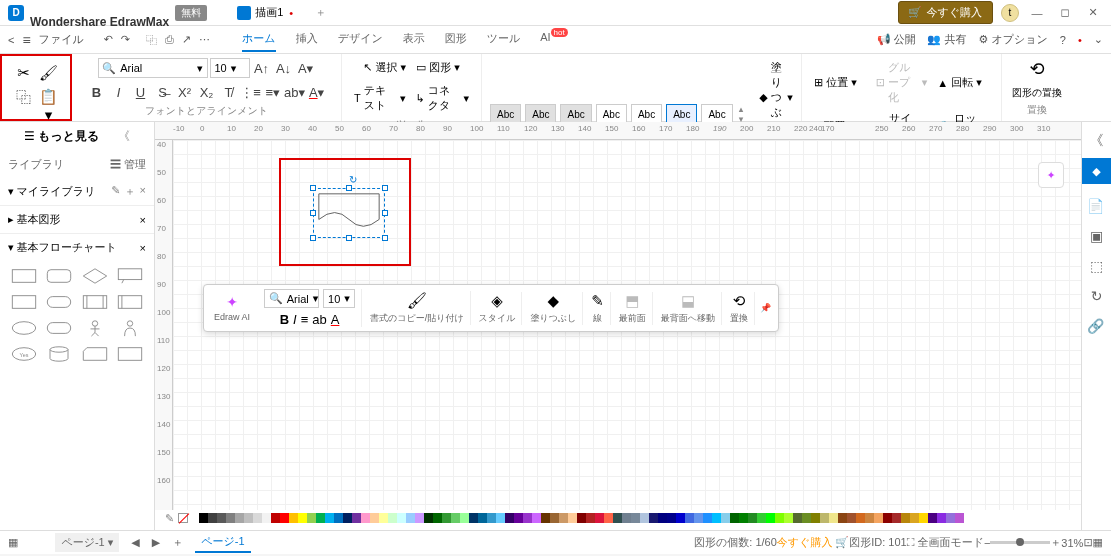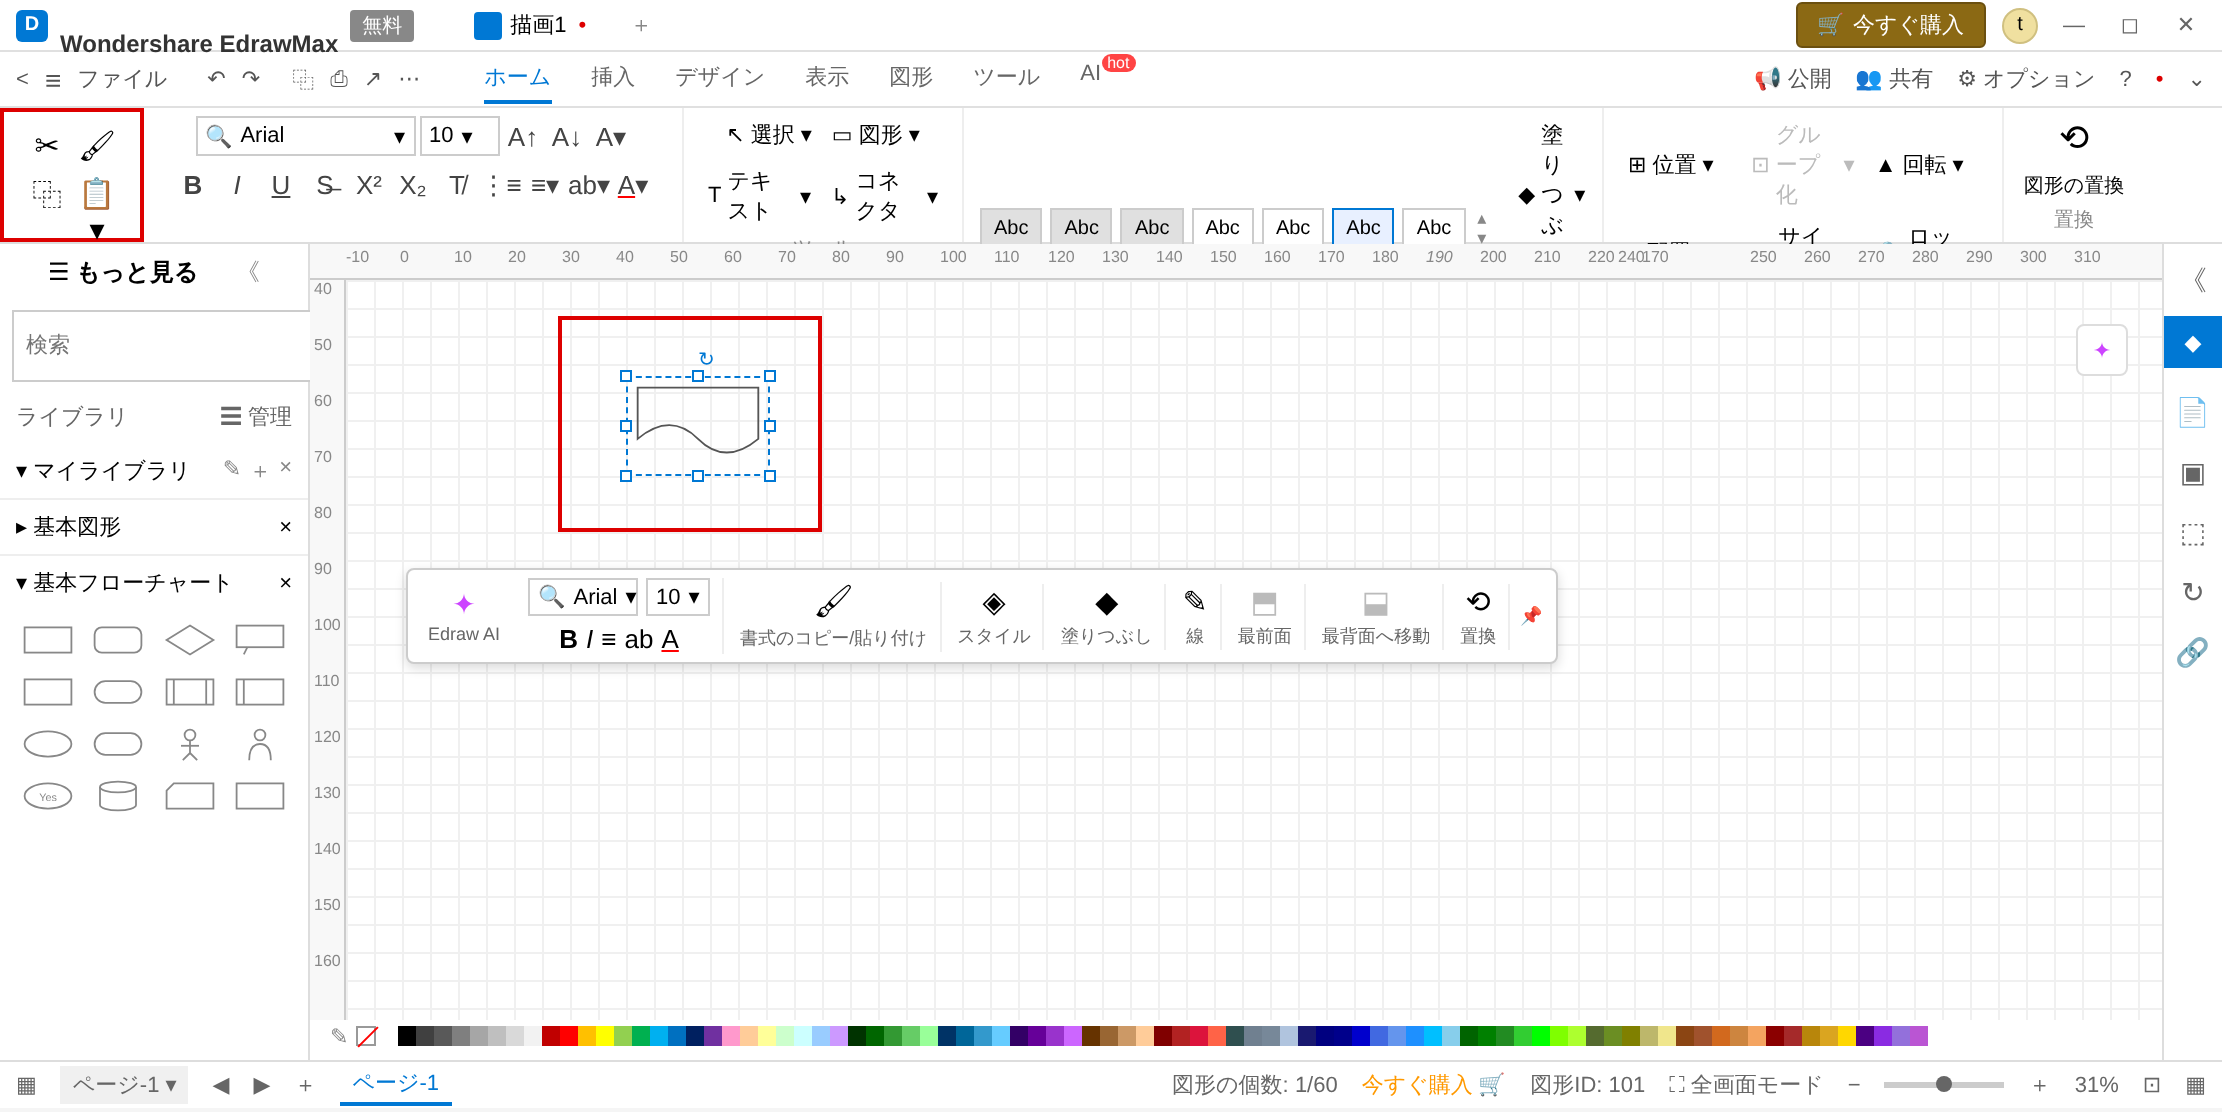--- a/index.html
+++ b/index.html
@@ -87,22 +87,22 @@
 .rail-icon { font-size: 14px; color: #666; cursor: pointer; }
 .ai-float { position: absolute; left: 865px; top: 22px; width: 26px; height: 26px; background: #fff; border: 1px solid #ddd; border-radius: 4px; display: flex; align-items: center; justify-content: center; }
 
 .color-bar { height: 16px; display: flex; padding: 2px 10px; gap: 0; align-items: center; }
 .color-sw { width: 9px; height: 10px; }
 .color-null { width: 10px; height: 10px; border: 1px solid #999; position: relative; margin-right: 2px; }
 .color-null::after { content: ""; position: absolute; width: 14px; height: 1px; background: red; transform: rotate(-45deg); top: 4px; left: -2px; }
 
 .bottom-bar { height: 24px; background: #fff; border-top: 1px solid #ddd; display: flex; align-items: center; padding: 0 8px; font-size: 11px; color: #666; gap: 12px; }
 .page-tab { color: #0078d4; border-bottom: 2px solid #0078d4; padding: 2px 6px; }
-.page-tab2 { padding: 2px 6px; background: #f0f0f0; }
-.bottom-right { margin-left: auto; display: flex; align-items: center; gap: 12px; }
+.page-tab2 { padding: 2px 6px; background: #f0f0f0; margin-left: 25px; }
+.bottom-right { margin-left: auto; display: flex; align-items: center; }
 .buy-link { color: #f90; }
 .zoom-slider { width: 60px; height: 3px; background: #ccc; position: relative; }
 .zoom-handle { width: 8px; height: 8px; background: #666; border-radius: 50%; position: absolute; left: 50%; top: -3px; transform: translateX(-50%); }
 svg { display: block; }
 </style>
 </head>
 <body>
 
 <div class="top-bar">
   <div class="logo-sq">D</div>
@@ -190,20 +190,21 @@
         <span class="icon-btn">S̶</span>
         <span class="icon-btn">X²</span>
         <span class="icon-btn">X₂</span>
         <span class="icon-btn">T̸</span>
         <span class="icon-btn">⋮≡</span>
         <span class="icon-btn">≡▾</span>
         <span class="icon-btn">ab▾</span>
         <span class="icon-btn"><u style="text-decoration-color:red">A</u>▾</span>
       </div>
     </div>
+    <div class="ribbon-label">フォントとアラインメント</div>
   </div>
 
   <div class="ribbon-group" style="width:140px">
     <div class="ribbon-content font-col">
       <div class="icon-row">
         <div class="tool-item">↖ <span>選択</span> ▾</div>
         <div class="tool-item">▭ <span>図形</span> ▾</div>
       </div>
       <div class="icon-row">
         <div class="tool-item">T <span>テキスト</span> ▾</div>
@@ -258,24 +259,20 @@
     <div class="ribbon-label">置換</div>
   </div>
 </div>
 
 <div class="workspace">
 
   <div class="sidebar">
     <div class="sidebar-header">
       <span>☰ <b>もっと見る</b></span>
       <span class="collapse-icon">《</span>
-    </div>
-    <div class="search-row">
-      <input class="search-input" placeholder="検索" style="">
-      <button class="search-btn">検索</button>
     </div>
     <div class="lib-row">
       <span>ライブラリ</span>
       <span>☰ <span>管理</span></span>
     </div>
     <div class="lib-section">
       <span>▾ <span>マイライブラリ</span></span>
       <div class="lib-icons">
         <span>✎</span>
         <span>＋</span>

